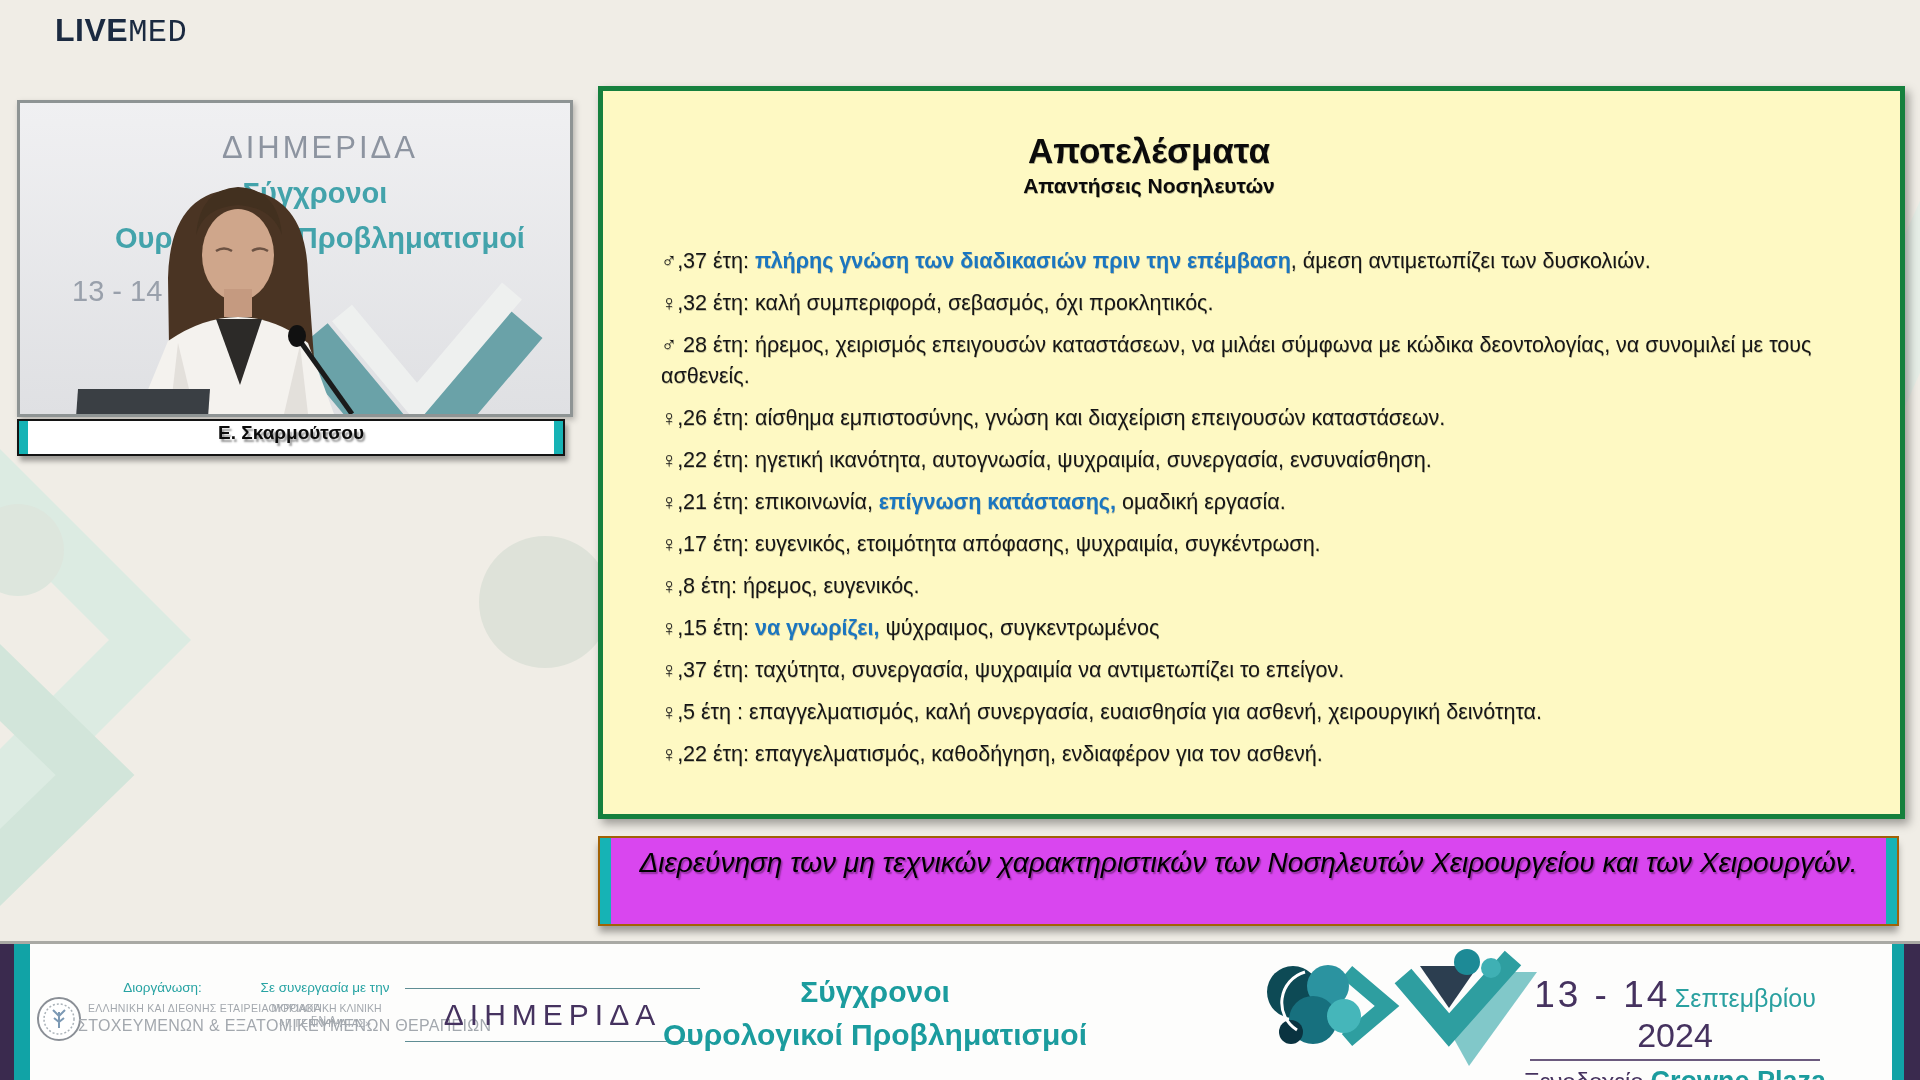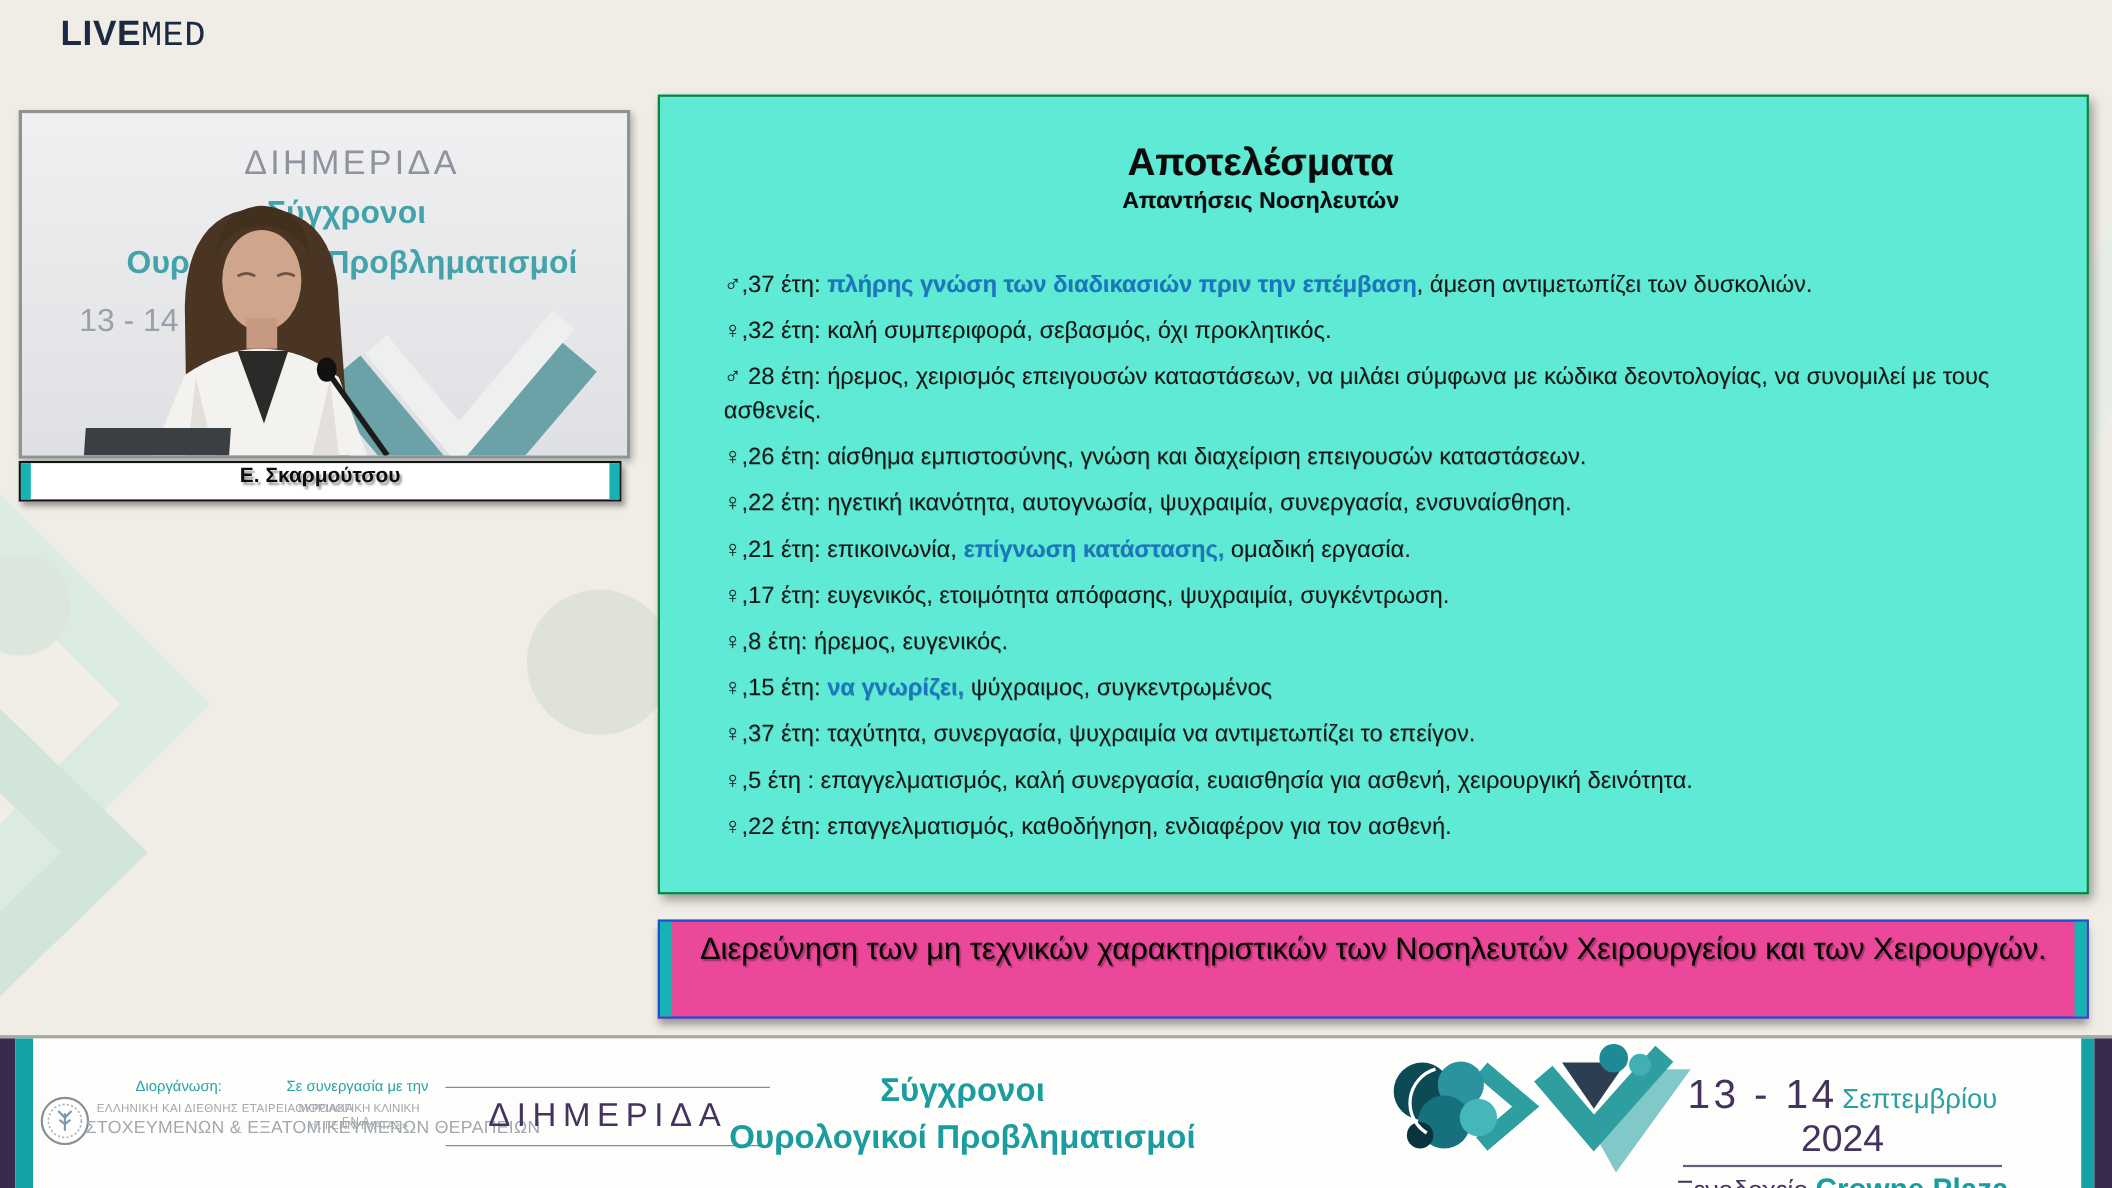--- a/index.html
+++ b/index.html
@@ -24,34 +24,34 @@
   
   .plate{position:absolute;left:17px;top:419px;width:544px;height:33px;background:#ffffff;
          border:2px solid #141414;z-index:2;box-shadow:3px 5px 5px rgba(0,0,0,.35);}
   .plate .edge{position:absolute;top:0;bottom:0;width:9px;background:#16b3b5;}
   .plate .edge.l{left:0;}
   .plate .edge.r{right:0;}
   .plate .nm{position:absolute;left:0;right:0;top:1px;text-align:center;font-size:19px;font-weight:700;
              color:#0c0c0c;text-shadow:2px 3px 2px rgba(0,0,0,.4);}
 
   
-  .slide{position:absolute;left:598px;top:86px;width:1297px;height:723px;background:#5eead4;
-         border:2px solid #15803d;z-index:2;box-shadow:4px 5px 9px rgba(0,0,0,.35);}
+  .slide{position:absolute;left:598px;top:86px;width:1297px;height:723px;background:#fef9c3;
+         border:5px solid #15803d;z-index:2;box-shadow:4px 5px 9px rgba(0,0,0,.35);}
   .slide-title{margin:40px 205px 0 0;text-align:center;font-size:35px;font-weight:700;color:#0b0b0b;
                text-shadow:.5px .5px .6px rgba(0,0,0,.3);}
   .slide-sub{margin:3px 205px 0 0;text-align:center;font-size:21px;font-weight:700;color:#0b0b0b;
              text-shadow:.5px .5px .6px rgba(0,0,0,.3);}
   .slide-body{position:absolute;left:58px;top:155px;width:1190px;}
   .slide-line{font-size:21.5px;line-height:31px;color:#161616;margin-bottom:11px;
               text-shadow:.5px .5px .5px rgba(0,0,0,.22);}
   .slide-line .hl{color:#1b76c0;font-weight:700;}
 
   
-  .caption{position:absolute;left:598px;top:836px;width:1297px;height:86px;background:#ec4899;
-           border:2px solid #1d4ed8;z-index:2;box-shadow:0 7px 7px -1px rgba(0,0,0,.35);}
+  .caption{position:absolute;left:598px;top:836px;width:1297px;height:86px;background:#d946ef;
+           border:2px solid #a16207;z-index:2;box-shadow:0 7px 7px -1px rgba(0,0,0,.35);font-style:italic;}
   .caption .edge{position:absolute;top:0;bottom:0;width:11px;background:#16b3b5;}
   .caption .edge.l{left:0;}
   .caption .edge.r{right:0;}
   .caption .txt{position:absolute;left:30px;right:30px;top:6px;text-align:center;font-size:28px;
                 line-height:37px;color:#000;text-shadow:1.5px 2px 1.5px rgba(0,0,0,.35);}
 
   
   .footer{position:absolute;left:0;top:941px;width:1920px;height:139px;background:#fdfdfc;
           border-top:3px solid #a9a9a4;box-sizing:border-box;z-index:3;}
   .strip{position:absolute;top:0;bottom:0;}

